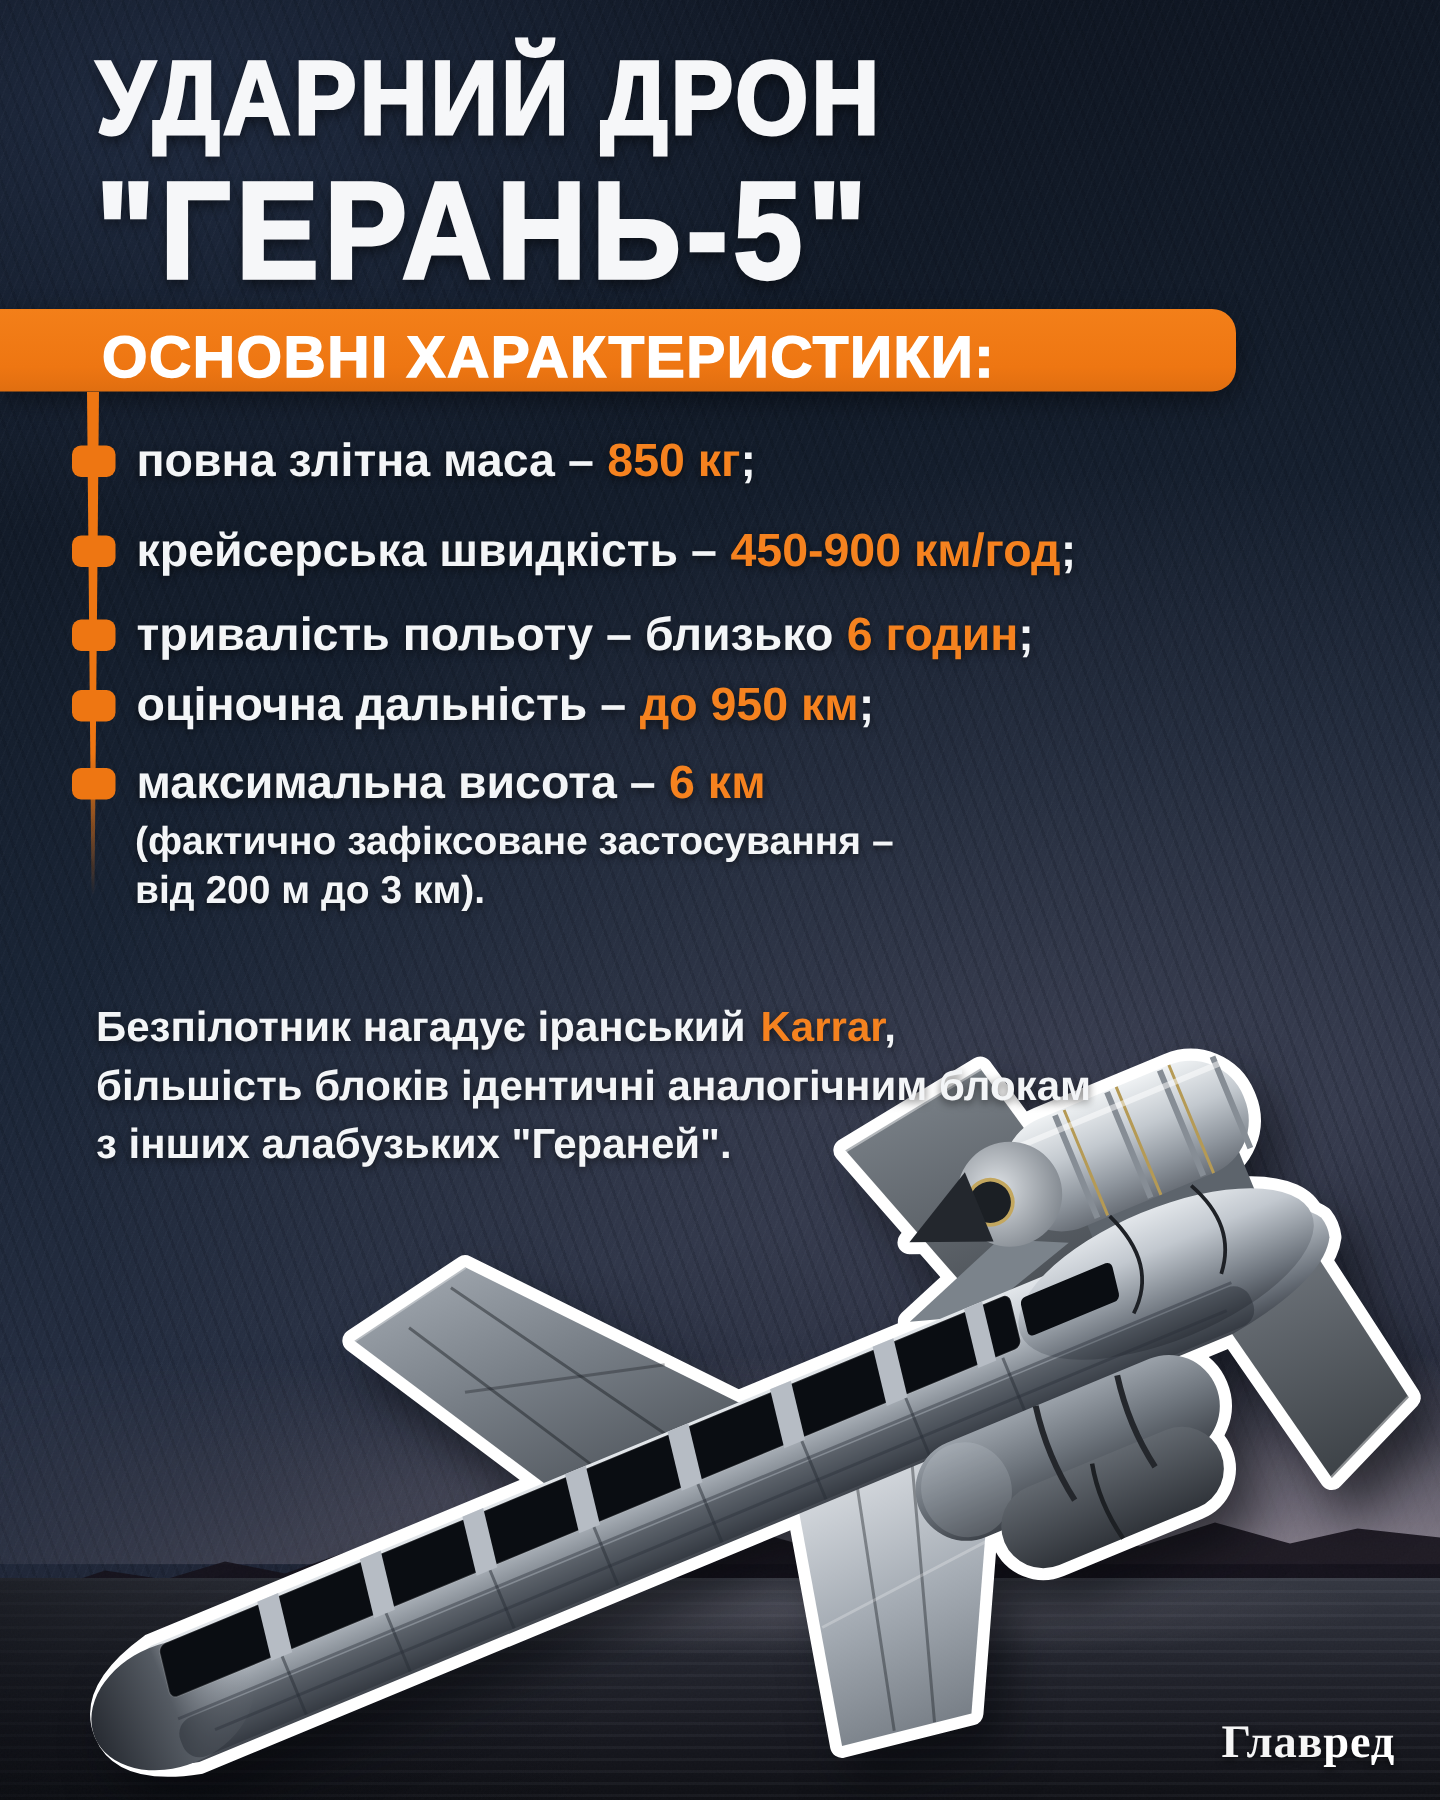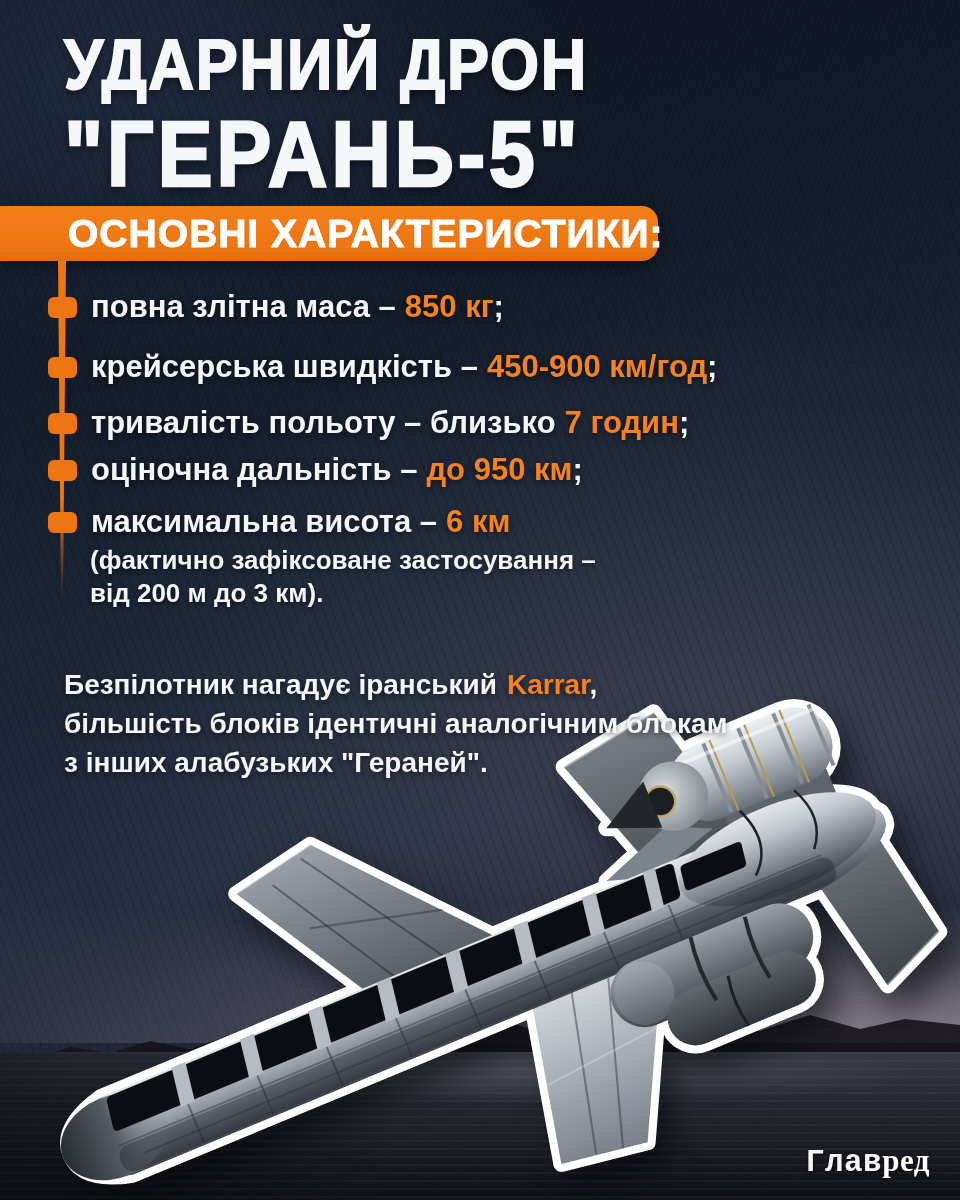--- a/index.html
+++ b/index.html
@@ -39,44 +39,44 @@
   
   .drone{position:absolute;left:0;top:697px;z-index:2;
     filter:drop-shadow(14px 18px 16px rgba(4,6,10,.55));}
   
   .layer{position:absolute;inset:0;z-index:3;margin-top:10px;}
   .title{position:absolute;left:64px;top:20px;color:#f6f7f9;
     transform:scaleX(.9);transform-origin:left top;line-height:1;
     text-shadow:0 4px 10px rgba(0,0,0,.55);}
   .title .l1{font-size:70px;font-weight:700;letter-spacing:2px;-webkit-text-stroke:2px #f6f7f9;}
   .title .l2{font-size:92px;font-weight:700;letter-spacing:4px;margin-top:8px;-webkit-text-stroke:2.4px #f6f7f9;}
-  .banner{position:absolute;left:0;top:196px;width:658px;height:55px;
+  .banner{position:absolute;left:0;top:196px;width:824px;height:55px;
     background:linear-gradient(180deg,#f37f19 0%,#ee7612 70%,#e06e10 100%);
-    border-radius:0 16px 16px 0;display:flex;align-items:center;
+    border-radius:0 16px 16px 0;display:flex;align-items:flex-end;
     box-shadow:0 6px 18px rgba(0,0,0,.40);}
   .banner span{color:#fff;font-size:39px;font-weight:700;letter-spacing:1px;
     padding-left:68px;-webkit-text-stroke:1px #fff;white-space:nowrap;}
   .vline{position:absolute;left:58px;top:251px;width:8px;height:336px;
     background:linear-gradient(180deg,#ee7612 0%,#ee7612 72%,rgba(238,118,18,0) 100%);
     clip-path:polygon(0 0,100% 0,62% 100%,38% 100%);}
   .spec{position:absolute;left:48px;display:flex;align-items:center;gap:14px;
     white-space:nowrap;color:#f3f5f7;font-size:31px;font-weight:700;
     text-shadow:0 2px 6px rgba(0,0,0,.55);}
   .bullet{width:29px;height:21px;border-radius:6px;background:#ee7612;flex:none;}
   .spec .v{color:#f5821f;margin-left:9px;text-align:right;}
   .spec .sfx{color:#f3f5f7;}
   .note{position:absolute;left:90px;top:534px;color:#f3f5f7;font-size:26px;
     font-weight:700;line-height:33px;text-shadow:0 2px 5px rgba(0,0,0,.55);}
   .intro{position:absolute;left:64px;top:655px;color:#f3f5f7;font-size:28px;
     font-weight:700;line-height:39px;text-shadow:0 2px 6px rgba(0,0,0,.55);}
   .intro .hl{color:#f5821f;margin-left:10px;}
   .logo{position:absolute;top:1143px;right:30px;z-index:3;
     font-family:"Liberation Serif","DejaVu Serif",serif;font-weight:700;
     font-size:31px;letter-spacing:.5px;text-shadow:0 2px 5px rgba(0,0,0,.6);}
-  .logo .p1{color:#f5f5f5;font-family:Liberation Mono, monospace;}
+  .logo .p1{color:#f5f5f5;}
   .logo .p2{color:#ffffff;}
 </style>
 </head>
 <body>
 
 <div class="bg"></div>
 <div class="bg-streaks"></div>
 <div class="horizon-sky"></div>
 <svg class="treeline" width="960" height="80" viewBox="0 0 960 80">
   <path d="M0,64 L40,62 70,52 110,58 150,46 190,54 230,40 270,50 320,36 360,48 410,32 460,44 510,28 560,42 610,26 660,40 710,22 760,36 810,20 860,34 905,24 960,30 L960,80 L0,80 Z" fill="#141119" opacity=".9"></path>
@@ -226,21 +226,21 @@
   <div class="spec" style="top:279px">
     <span class="bullet"></span>
     <span><span>повна злітна маса –</span><span class="v">850 кг</span><span class="sfx">;</span></span>
   </div>
   <div class="spec" style="top:339px">
     <span class="bullet"></span>
     <span><span>крейсерська швидкість –</span><span class="v">450-900 км/год</span><span class="sfx">;</span></span>
   </div>
   <div class="spec" style="top:395px">
     <span class="bullet"></span>
-    <span><span>тривалість польоту – близько</span><span class="v">7 годин</span><span class="sfx">;</span></span>
+    <span><span>тривалість польоту – близько</span><span class="v">6 годин</span><span class="sfx">;</span></span>
   </div>
   <div class="spec" style="top:442px">
     <span class="bullet"></span>
     <span><span>оціночна дальність –</span><span class="v">до 950 км</span><span class="sfx">;</span></span>
   </div>
   <div class="spec" style="top:494px">
     <span class="bullet"></span>
     <span><span>максимальна висота –</span><span class="v">6 км</span><span class="sfx"></span></span>
   </div>
 

